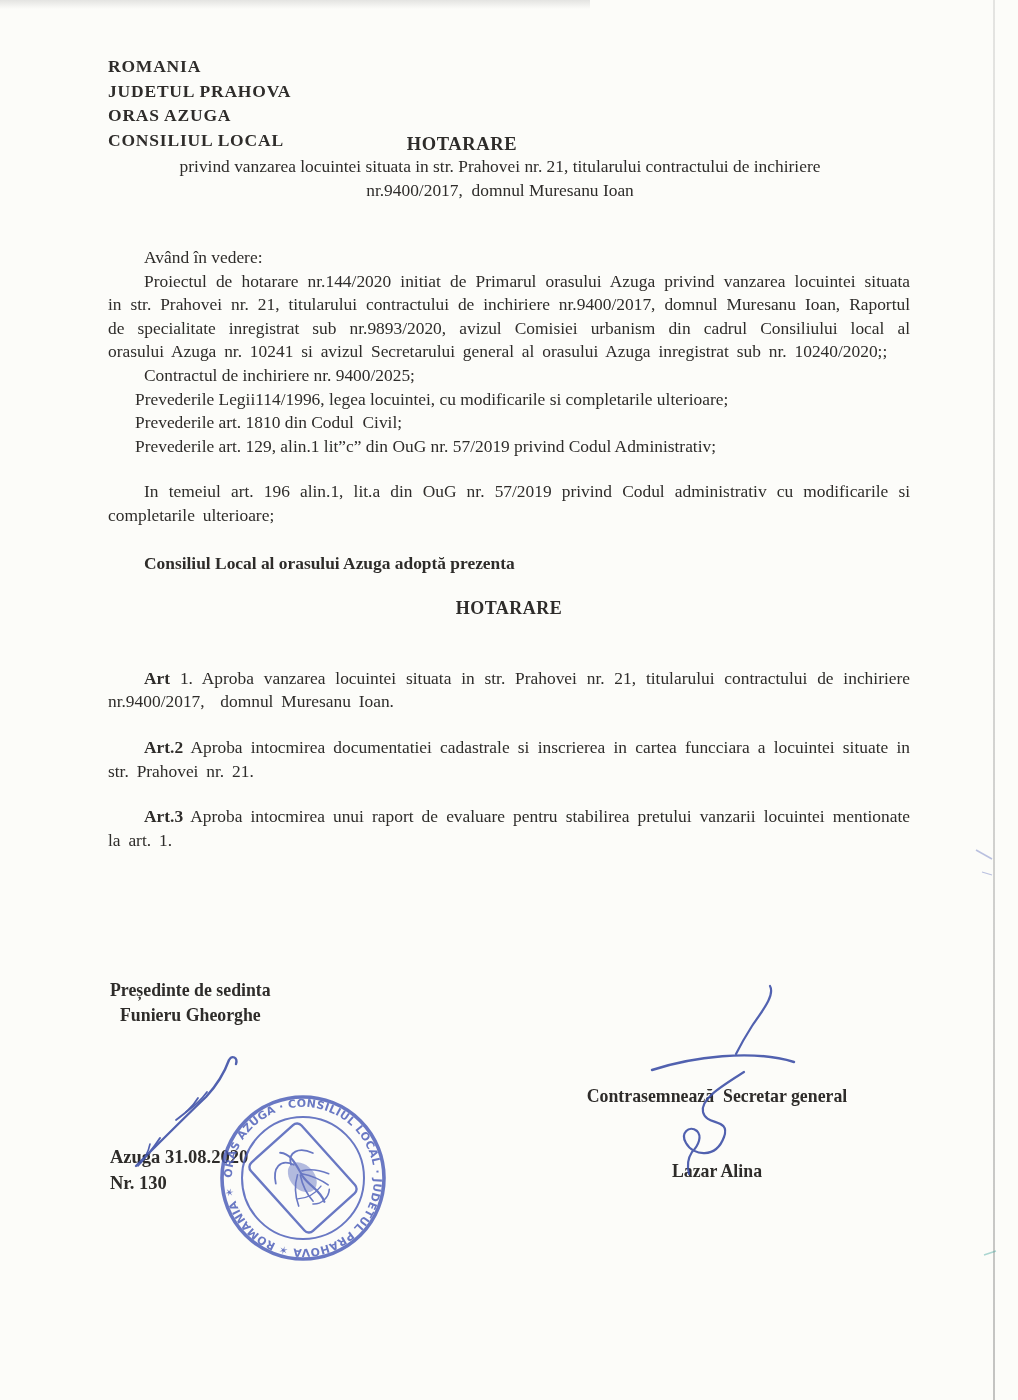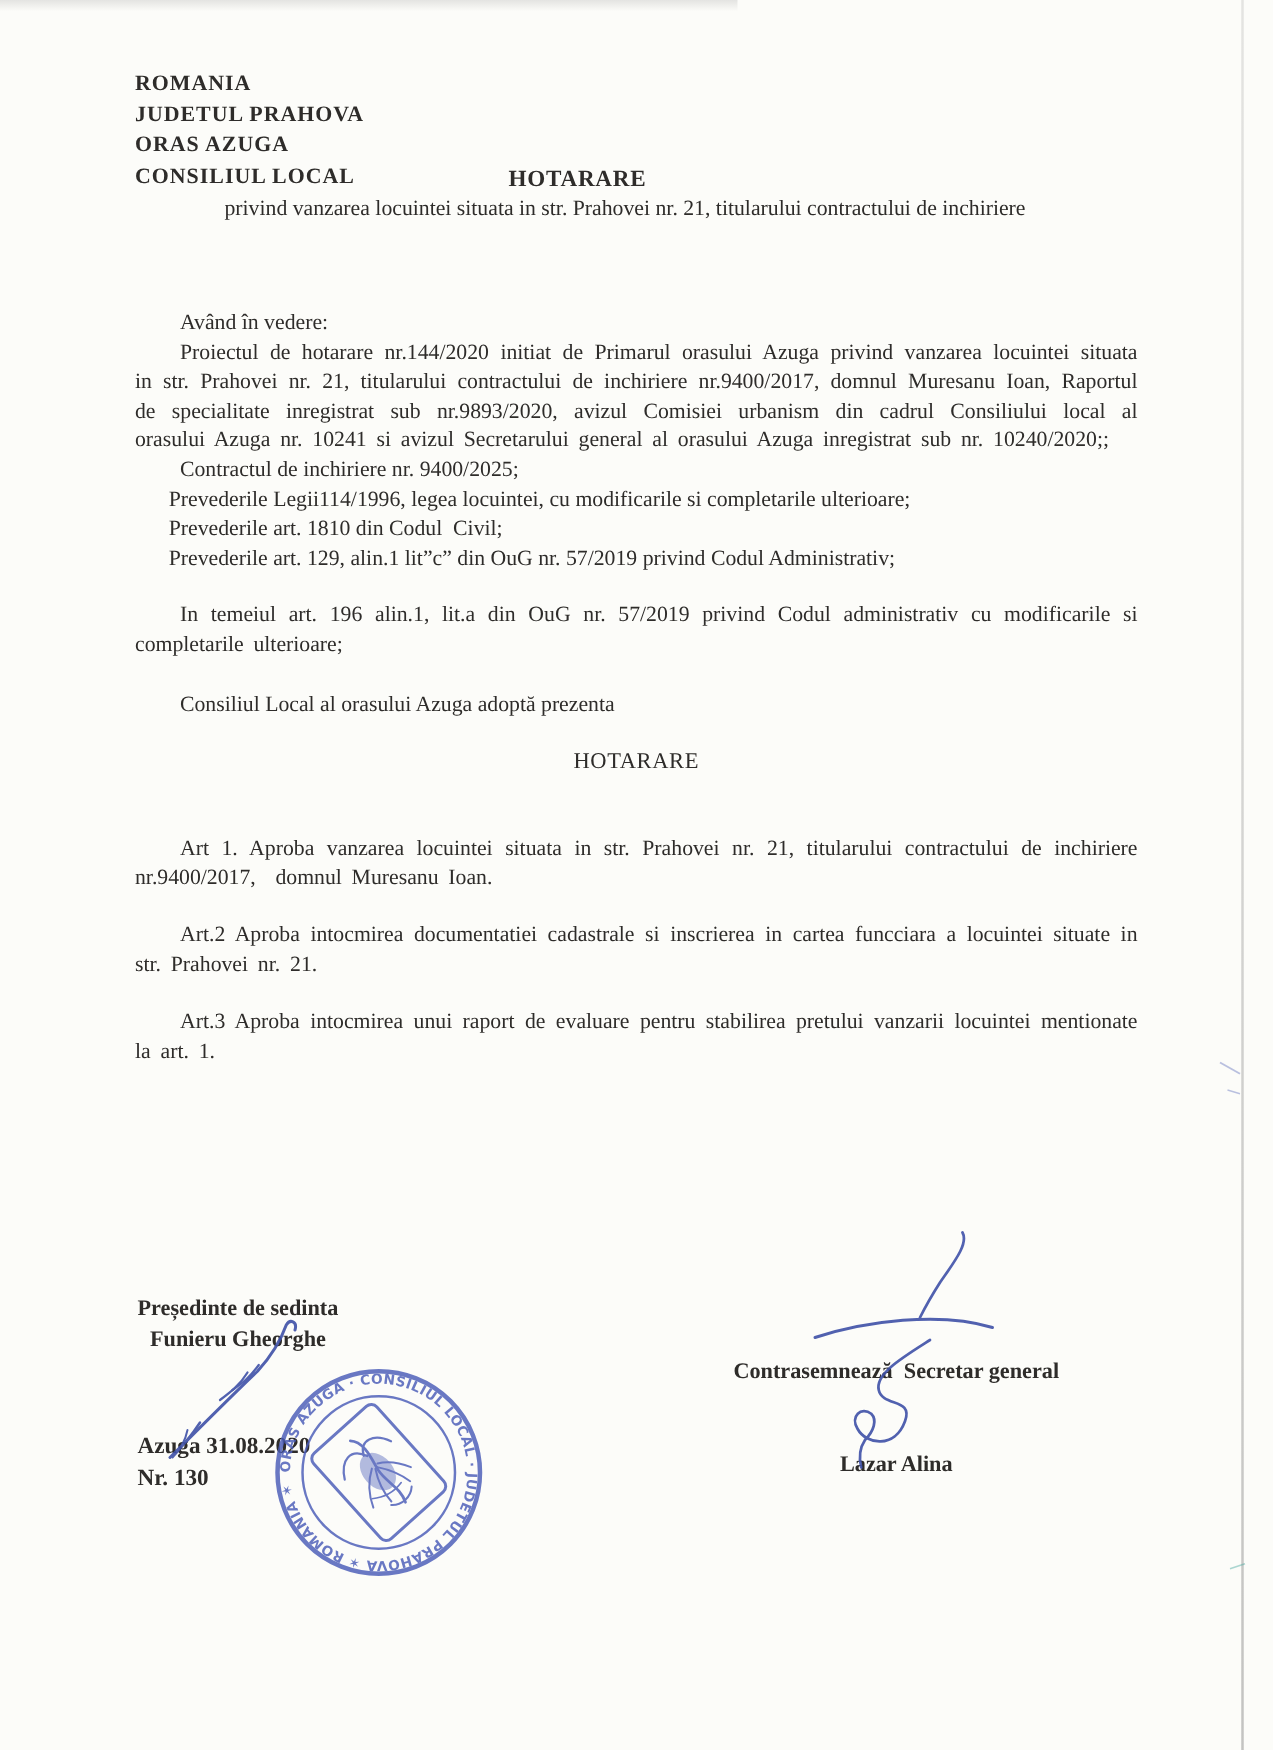--- a/index.html
+++ b/index.html
@@ -23,25 +23,25 @@
   .doc-subtitle{font-size:17.4px;line-height:23.5px;white-space:pre-wrap;padding-right:18px;}
   .body-col{position:absolute;left:108px;top:246px;width:802px;
     font-size:17.4px;line-height:23.6px;}
   .para{margin:0;}
   .just{text-align:justify;word-spacing:3.5px;}
   .ind{text-indent:36px;}
   .ind-sm{text-indent:27px;}
   .mt22{margin-top:22px;}
   .mt24{margin-top:24px;}
   .mt46{margin-top:46px;}
-  .bold{font-weight:normal;}
+  .bold{font-weight:bold;}
   .center{text-align:center;}
   .pre{white-space:pre-wrap;}
   .enacting{font-size:18px;letter-spacing:0.5px;}
-  .sig-left{position:absolute;left:110px;top:1034px;
+  .sig-left{position:absolute;left:110px;top:978px;
     font-weight:bold;font-size:17.8px;line-height:25px;}
   .sig-left .name{padding-left:10px;}
   .sig-right{position:absolute;left:557px;top:1034px;width:320px;text-align:center;
     font-weight:bold;font-size:17.8px;line-height:25px;white-space:pre-wrap;}
   .date-block{position:absolute;left:110px;top:1144px;
     font-weight:bold;font-size:18.5px;line-height:26px;}
   .overlay{position:absolute;left:0;top:0;pointer-events:none;}
 </style>
 </head>
 <body>
@@ -54,20 +54,21 @@
   <div class="letterhead">
     <div>ROMANIA</div>
     <div>JUDETUL PRAHOVA</div>
     <div>ORAS AZUGA</div>
     <div>CONSILIUL LOCAL</div>
   </div>
 
   <div class="title-block">
     <div class="doc-title">HOTARARE</div>
     <div class="doc-subtitle">privind vanzarea locuintei situata in str. Prahovei nr. 21, titularului contractului de inchiriere</div>
+    <div class="doc-subtitle">nr.9400/2017,  domnul Muresanu Ioan</div>
   </div>
 
   <div class="body-col">
     <p class="para ind pre">Având în vedere:</p>
     <p class="para just ind">Proiectul de hotarare nr.144/2020 initiat de Primarul orasului Azuga privind vanzarea locuintei situata in str. Prahovei nr. 21, titularului contractului de inchiriere nr.9400/2017,  domnul Muresanu Ioan, Raportul de specialitate inregistrat sub nr.9893/2020, avizul Comisiei urbanism din cadrul Consiliului local al orasului Azuga nr. 10241 si avizul Secretarului general al orasului Azuga inregistrat sub nr. 10240/2020;;</p>
     <p class="para ind pre">Contractul de inchiriere nr. 9400/2025;</p>
     <p class="para ind-sm pre">Prevederile Legii114/1996, legea locuintei, cu modificarile si completarile ulterioare;</p>
     <p class="para ind-sm pre">Prevederile art. 1810 din Codul  Civil;</p>
     <p class="para ind-sm pre">Prevederile art. 129, alin.1 lit”c” din OuG nr. 57/2019 privind Codul Administrativ;</p>
     <p class="para just ind mt22">In temeiul art. 196 alin.1, lit.a din OuG nr. 57/2019 privind Codul administrativ cu modificarile si completarile ulterioare;</p>

